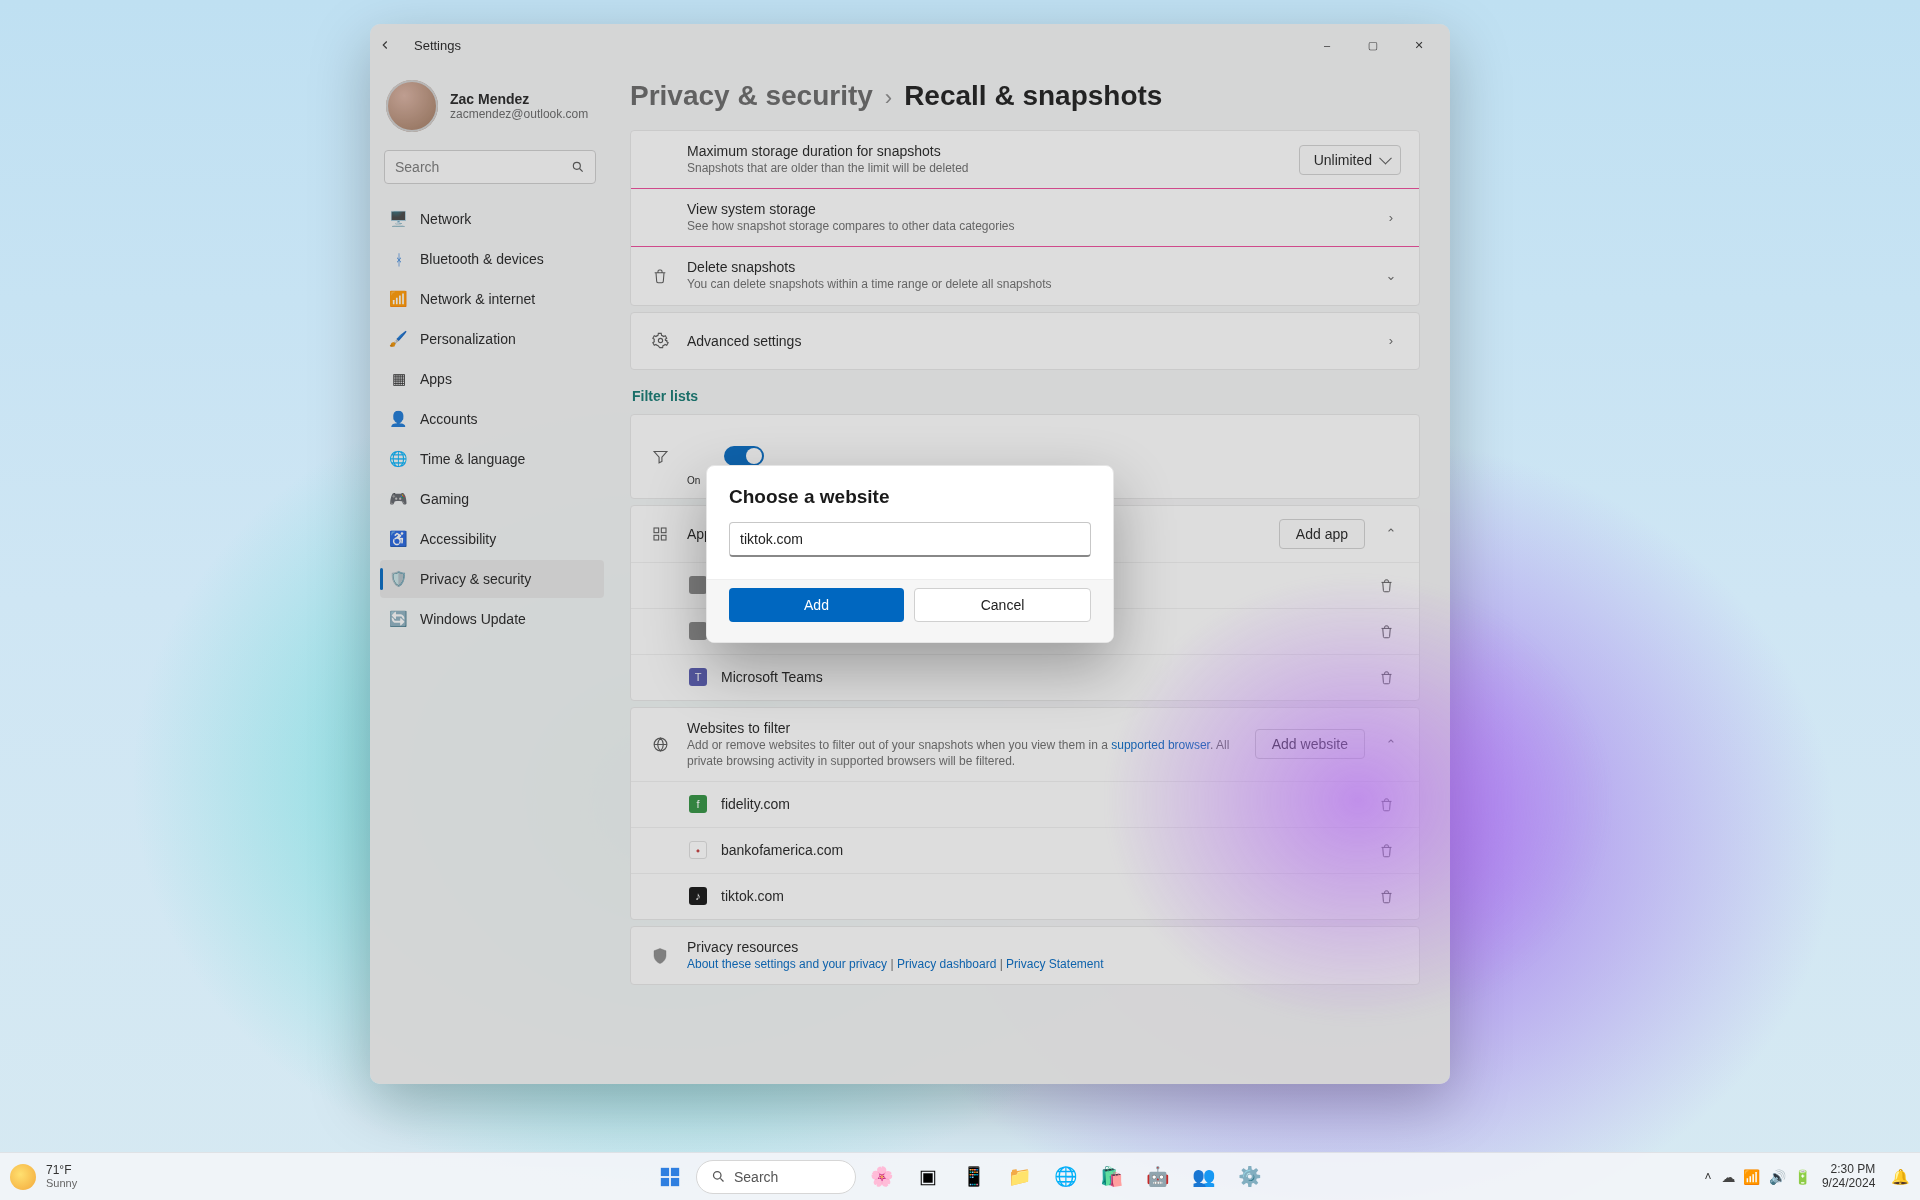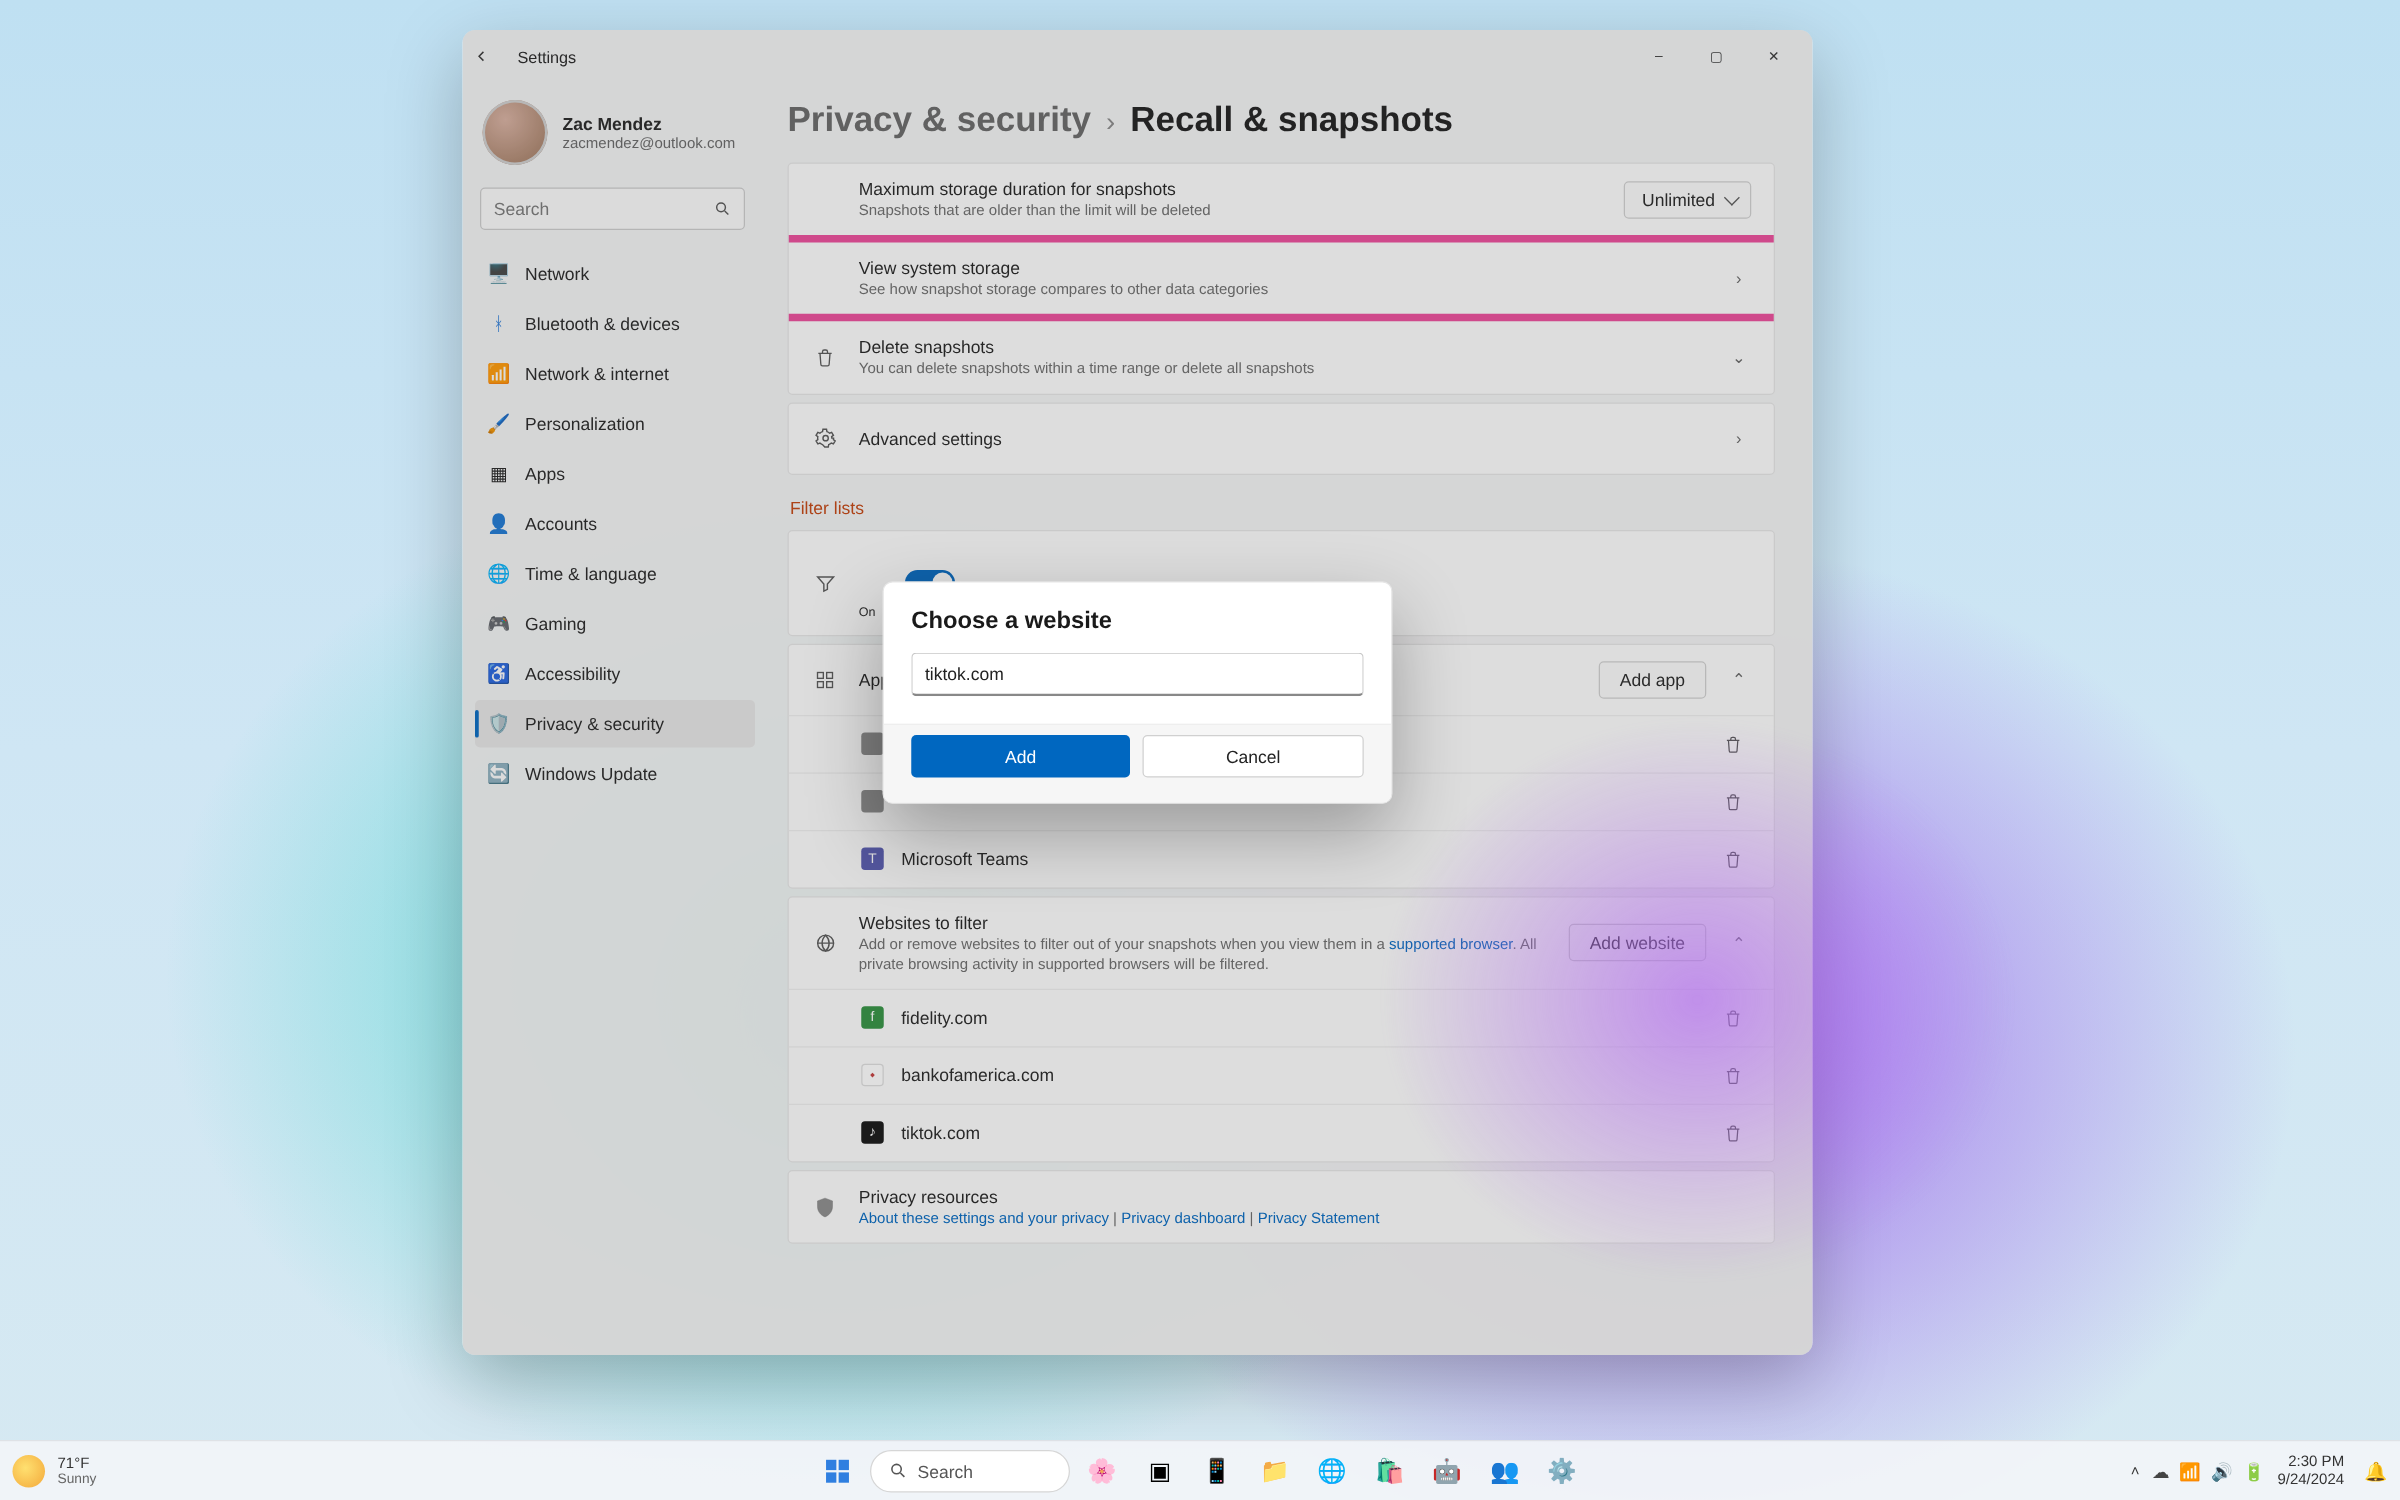--- a/index.html
+++ b/index.html
@@ -77,36 +77,36 @@
 .bc-parent { font-size:28px; font-weight:600; color:#666; }
 .bc-sep { font-size:22px; color:#888; }
 .bc-current { font-size:28px; font-weight:600; color:#1a1a1a; }
 
 .card {
   background:#fdfdfd; border:1px solid #e6e6e6; border-radius:4px;
   margin-bottom: 6px;
 }
 .row {
   display:flex; align-items:center; padding: 12px 18px; gap:16px; min-height:56px;
-  border-top:6px solid #ec4899;
+  border-top:1px solid #ec4899;
 }
 .row:first-child { border-top:none; }
 .row .ricon { width:22px; color:#555; font-size:17px; display:flex; justify-content:center;}
 .row .rtexts { flex:1; display:flex; flex-direction:column; gap:1px; }
 .row .rtitle { font-size:14px; color:#1e1e1e; }
 .row .rsub { font-size:12px; color:#6a6a6a; line-height:1.35; }
 .row .rsub a.link { color:#0067c0; text-decoration:none; }
 .row .chev { color:#666; font-size:13px; width:20px; text-align:center; }
 .row .dropdown {
   border:1px solid #d0d0d0; background:#fbfbfb; border-radius:4px;
   padding: 6px 28px 6px 14px; font-size:14px; position:relative; color:#222;
 }
 .row .dropdown::after { content:""; position:absolute; right:10px; top:50%; width:8px; height:8px; border-right:1.3px solid #555; border-bottom:1.3px solid #555; transform: translateY(-70%) rotate(45deg); }
 
-.section-title { font-size:14px; font-weight:400; color:#c2410c; margin: 18px 0 10px 2px; }
+.section-title { font-size:14px; font-weight:700; color:#0f766e; margin: 18px 0 10px 2px; }
 
 .toggle-label { font-size:10px; color:#222; margin-right:8px;margin-top:48px; }
 .toggle { width:40px; height:20px; background:#0067c0; border-radius:10px; position:relative; }
 .toggle::after { content:""; position:absolute; right:2px; top:2px; width:16px; height:16px; background:#fff; border-radius:50%; }
 
 .btn-pill {
   border:1px solid #d0d0d0; background:#fbfbfb; border-radius:4px;
   padding: 6px 16px; font-size:14px; color:#222;
 }
 

